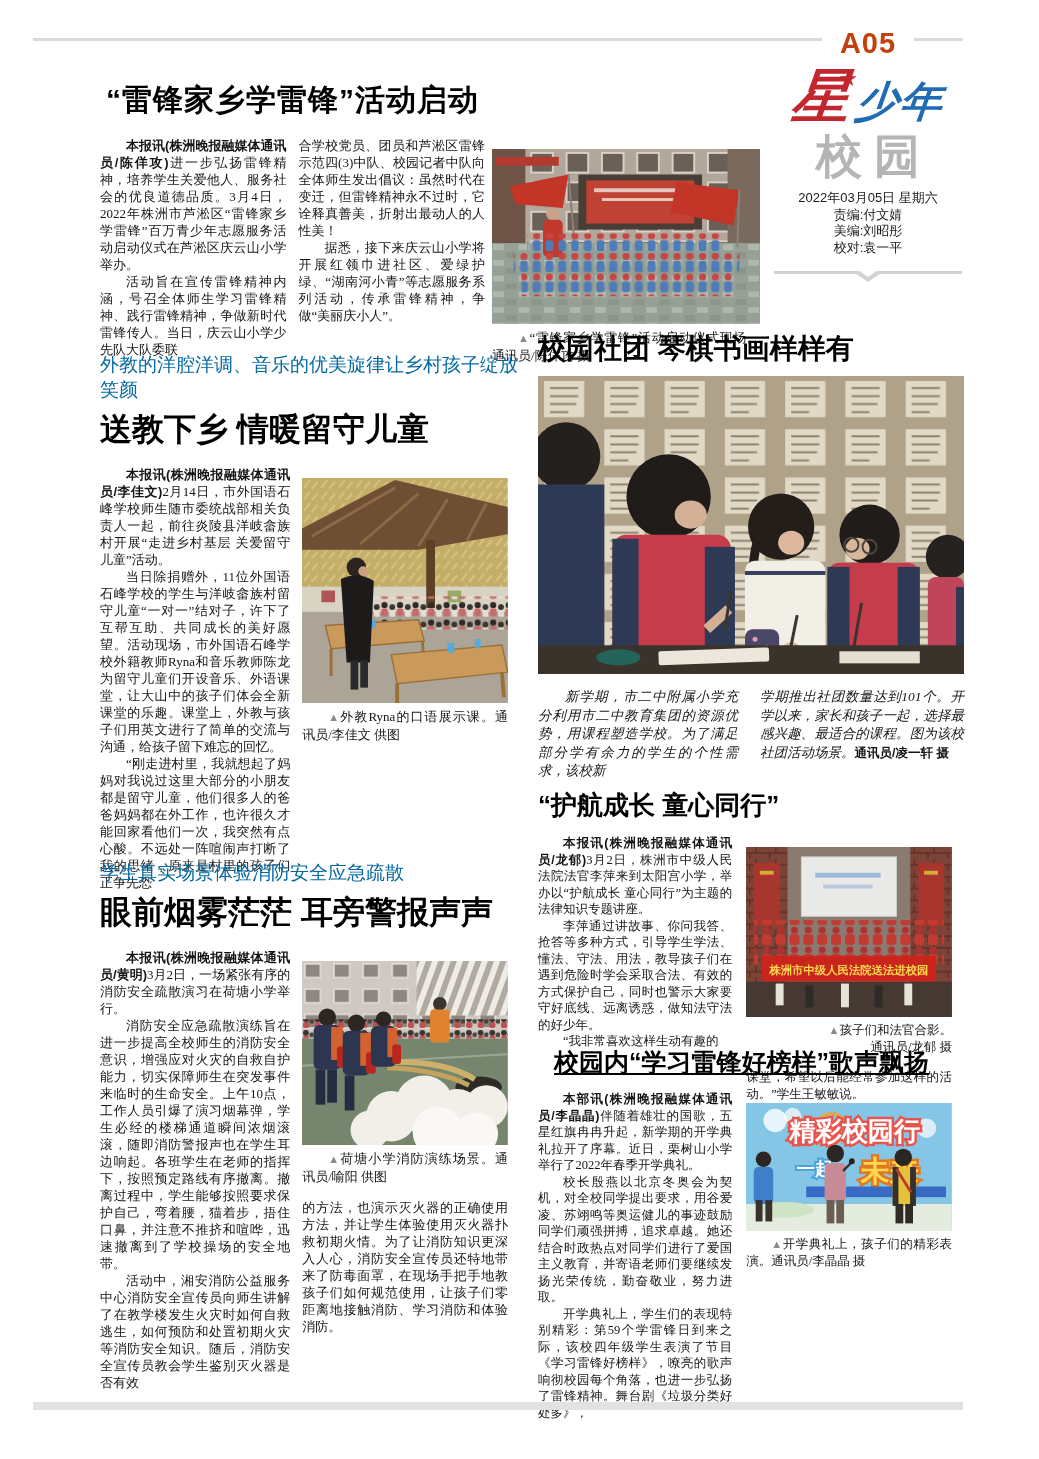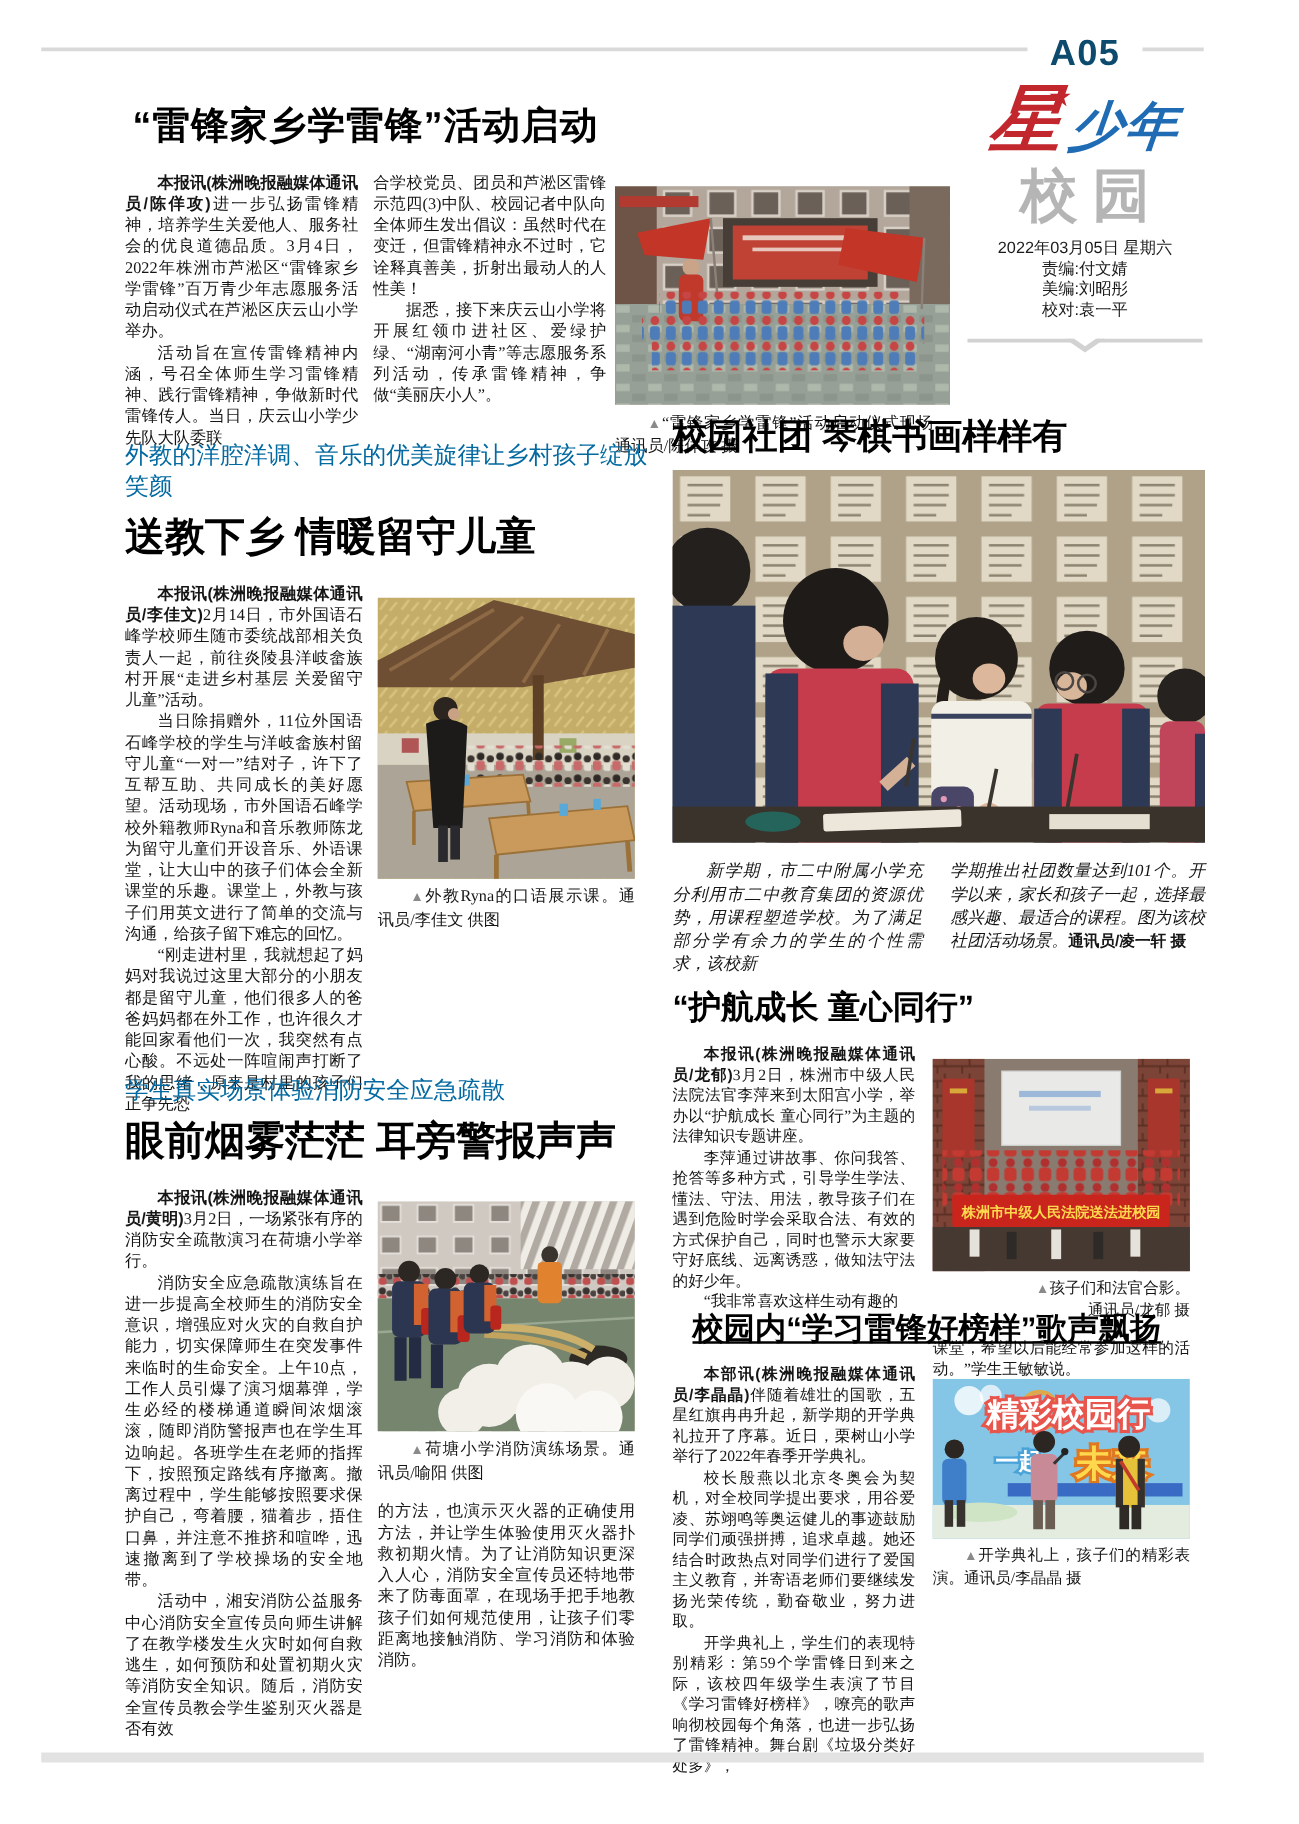--- a/index.html
+++ b/index.html
@@ -4,21 +4,21 @@
 <style>
   html,body{margin:0;padding:0;background:#ffffff;}
   .page{position:relative;width:1039px;height:1459px;background:#fff;overflow:hidden;
         font-family:"Liberation Serif","DejaVu Serif",serif;color:#151515;}
   
   .top-rule{position:absolute;left:33px;top:38px;width:930px;height:3px;background:#d9d9d9;}
   .bottom-bar{position:absolute;left:33px;top:1402px;width:930px;height:8px;background:#e2e2e2;}
   
   .masthead{position:absolute;left:770px;top:22px;width:196px;text-align:center;}
   .a05{display:inline-block;background:#fff;padding:6px 18px 2px;
-       font:700 29px/30px "Liberation Sans","DejaVu Sans",sans-serif;color:#0c4a6e;letter-spacing:1px;}
+       font:700 29px/30px "Liberation Sans","DejaVu Sans",sans-serif;color:#c2410c;letter-spacing:1px;}
   .logo{height:68px;margin-top:2px;white-space:nowrap;}
   .logo-star{display:inline-block;font:900 58px/68px "Liberation Sans","DejaVu Sans",sans-serif;
              font-style:italic;color:#c1272d;transform:skewX(-6deg);}
   .logo-staricon{display:inline-block;position:relative;top:-30px;left:-12px;color:#c1272d;font-size:22px;}
   .logo-rest{display:inline-block;font:900 42px/68px "Liberation Sans","DejaVu Sans",sans-serif;
              font-style:italic;color:#1f6cb4;transform:skewX(-6deg);margin-left:-14px;letter-spacing:2px;}
   .section-name{font:900 46px/52px "Liberation Sans","DejaVu Sans",sans-serif;color:#b5b5b5;
                 letter-spacing:12px;padding-left:12px;}
   .mast-info{margin-top:8px;}
   .mast-info p{margin:0;font:13px/16.5px "Liberation Sans","DejaVu Sans",sans-serif;color:#1a1a1a;}

